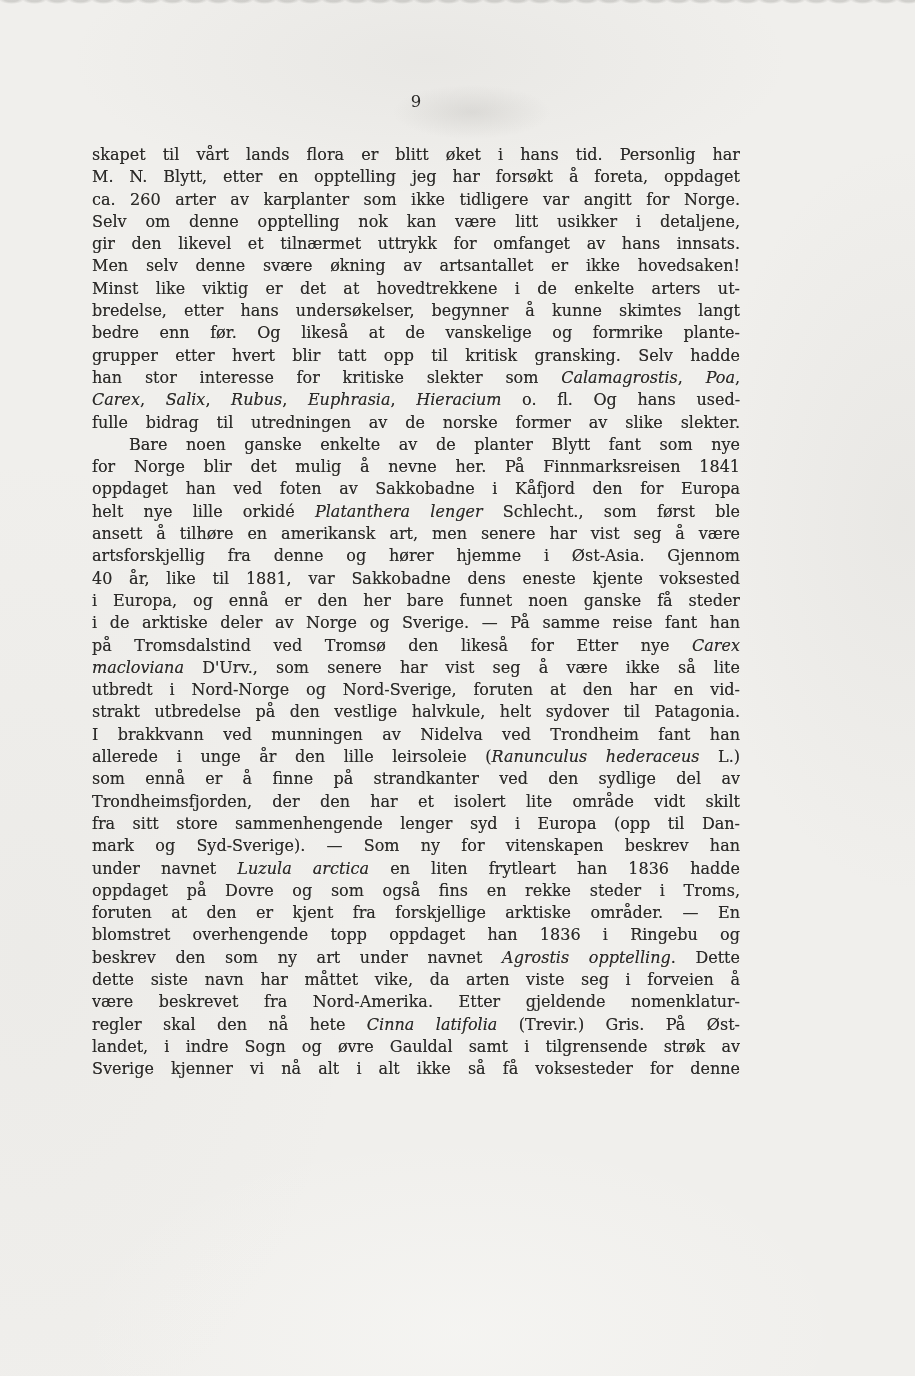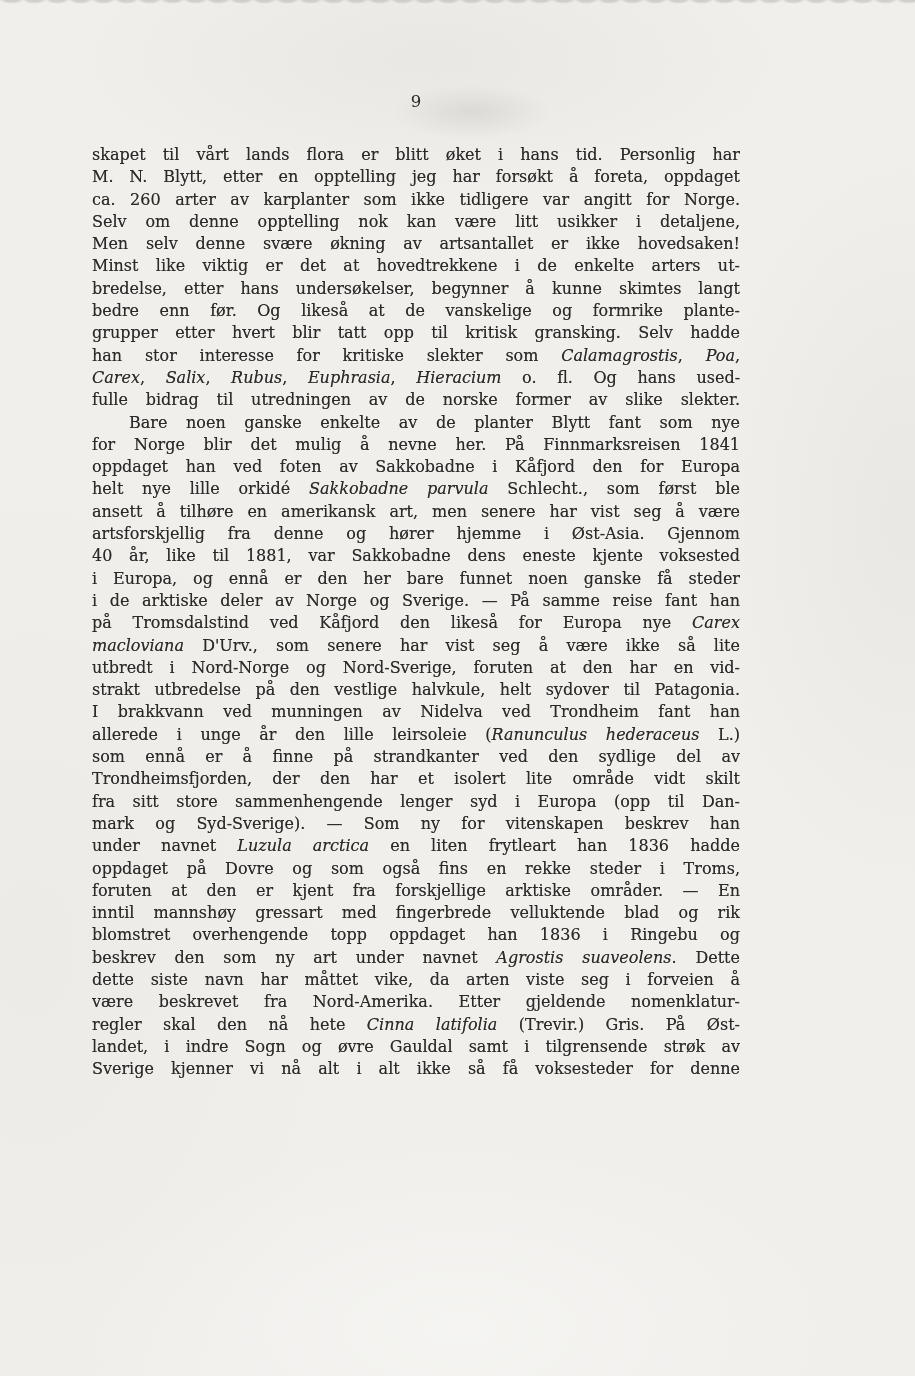--- a/index.html
+++ b/index.html
@@ -82,52 +82,52 @@
 
 <div class="page">
   <div class="top-edge"></div>
   <div class="paper-texture"></div>
   <div class="page-number">9</div>
   <div class="text-block">
       <div class="line"><span class="seg">skapet til vårt lands flora er blitt øket i hans tid.  Personlig har</span></div>
       <div class="line"><span class="seg">M. N. Blytt, etter en opptelling jeg har forsøkt å foreta, oppdaget</span></div>
       <div class="line"><span class="seg">ca. 260 arter av karplanter som ikke tidligere var angitt for Norge.</span></div>
       <div class="line"><span class="seg">Selv om denne opptelling nok kan være litt usikker i detaljene,</span></div>
+      <div class="line"><span class="seg">gir den likevel et tilnærmet uttrykk for omfanget av hans innsats.</span></div>
       <div class="line"><span class="seg">Men selv denne svære økning av artsantallet er ikke hovedsaken!</span></div>
       <div class="line"><span class="seg">Minst like viktig er det at hovedtrekkene i de enkelte arters ut-</span></div>
       <div class="line"><span class="seg">bredelse, etter hans undersøkelser, begynner å kunne skimtes langt</span></div>
       <div class="line"><span class="seg">bedre enn før.  Og likeså at de vanskelige og formrike plante-</span></div>
       <div class="line"><span class="seg">grupper etter hvert blir tatt opp til kritisk gransking.  Selv hadde</span></div>
       <div class="line"><span class="seg">han stor interesse for kritiske slekter som </span><span class="seg it">Calamagrostis</span><span class="seg">, </span><span class="seg it">Poa</span><span class="seg">,</span></div>
       <div class="line"><span class="seg it">Carex</span><span class="seg">, </span><span class="seg it">Salix</span><span class="seg">, </span><span class="seg it">Rubus</span><span class="seg">, </span><span class="seg it">Euphrasia</span><span class="seg">, </span><span class="seg it">Hieracium</span><span class="seg"> o. fl.  Og hans used-</span></div>
       <div class="line"><span class="seg">fulle bidrag til utredningen av de norske former av slike slekter.</span></div>
       <div class="line indent"><span class="seg">Bare noen ganske enkelte av de planter Blytt fant som nye</span></div>
       <div class="line"><span class="seg">for Norge blir det mulig å nevne her.  På Finnmarksreisen 1841</span></div>
       <div class="line"><span class="seg">oppdaget han ved foten av Sakkobadne i Kåfjord den for Europa</span></div>
-      <div class="line"><span class="seg">helt nye lille orkidé </span><span class="seg it">Sakkobadne parvula</span><span class="seg"> Schlecht., som først ble</span></div>
+      <div class="line"><span class="seg">helt nye lille orkidé </span><span class="seg it">Platanthera lenger</span><span class="seg"> Schlecht., som først ble</span></div>
       <div class="line"><span class="seg">ansett å tilhøre en amerikansk art, men senere har vist seg å være</span></div>
       <div class="line"><span class="seg">artsforskjellig fra denne og hører hjemme i Øst-Asia.  Gjennom</span></div>
       <div class="line"><span class="seg">40 år, like til 1881, var Sakkobadne dens eneste kjente voksested</span></div>
       <div class="line"><span class="seg">i Europa, og ennå er den her bare funnet noen ganske få steder</span></div>
       <div class="line"><span class="seg">i de arktiske deler av Norge og Sverige. — På samme reise fant han</span></div>
-      <div class="line"><span class="seg">på Tromsdalstind ved Kåfjord den likeså for Europa nye </span><span class="seg it">Carex</span></div>
+      <div class="line"><span class="seg">på Tromsdalstind ved Tromsø den likeså for Etter nye </span><span class="seg it">Carex</span></div>
       <div class="line"><span class="seg it">macloviana</span><span class="seg"> D'Urv., som senere har vist seg å være ikke så lite</span></div>
       <div class="line"><span class="seg">utbredt i Nord-Norge og Nord-Sverige, foruten at den har en vid-</span></div>
       <div class="line"><span class="seg">strakt utbredelse på den vestlige halvkule, helt sydover til Patagonia.</span></div>
       <div class="line"><span class="seg">I brakkvann ved munningen av Nidelva ved Trondheim fant han</span></div>
       <div class="line"><span class="seg">allerede i unge år den lille leirsoleie (</span><span class="seg it">Ranunculus hederaceus</span><span class="seg"> L.)</span></div>
       <div class="line"><span class="seg">som ennå er å finne på strandkanter ved den sydlige del av</span></div>
       <div class="line"><span class="seg">Trondheimsfjorden, der den har et isolert lite område vidt skilt</span></div>
       <div class="line"><span class="seg">fra sitt store sammenhengende lenger syd i Europa (opp til Dan-</span></div>
       <div class="line"><span class="seg">mark og Syd-Sverige). — Som ny for vitenskapen beskrev han</span></div>
       <div class="line"><span class="seg">under navnet </span><span class="seg it">Luzula arctica</span><span class="seg"> en liten frytleart han 1836 hadde</span></div>
       <div class="line"><span class="seg">oppdaget på Dovre og som også fins en rekke steder i Troms,</span></div>
       <div class="line"><span class="seg">foruten at den er kjent fra forskjellige arktiske områder. — En</span></div>
-      <div class="line"><span class="seg">inntil mannshøy gressart med fingerbrede velluktende blad og rik</span></div>
       <div class="line"><span class="seg">blomstret overhengende topp oppdaget han 1836 i Ringebu og</span></div>
-      <div class="line"><span class="seg">beskrev den som ny art under navnet </span><span class="seg it">Agrostis suaveolens</span><span class="seg">.  Dette</span></div>
+      <div class="line"><span class="seg">beskrev den som ny art under navnet </span><span class="seg it">Agrostis opptelling</span><span class="seg">.  Dette</span></div>
       <div class="line"><span class="seg">dette siste navn har måttet vike, da arten viste seg i forveien å</span></div>
       <div class="line"><span class="seg">være beskrevet fra Nord-Amerika.  Etter gjeldende nomenklatur-</span></div>
       <div class="line"><span class="seg">regler skal den nå hete </span><span class="seg it">Cinna latifolia</span><span class="seg"> (Trevir.) Gris.  På Øst-</span></div>
       <div class="line"><span class="seg">landet, i indre Sogn og øvre Gauldal samt i tilgrensende strøk av</span></div>
       <div class="line"><span class="seg">Sverige kjenner vi nå alt i alt ikke så få voksesteder for denne</span></div>
     </div>
 </div>
 
 </body></html>

